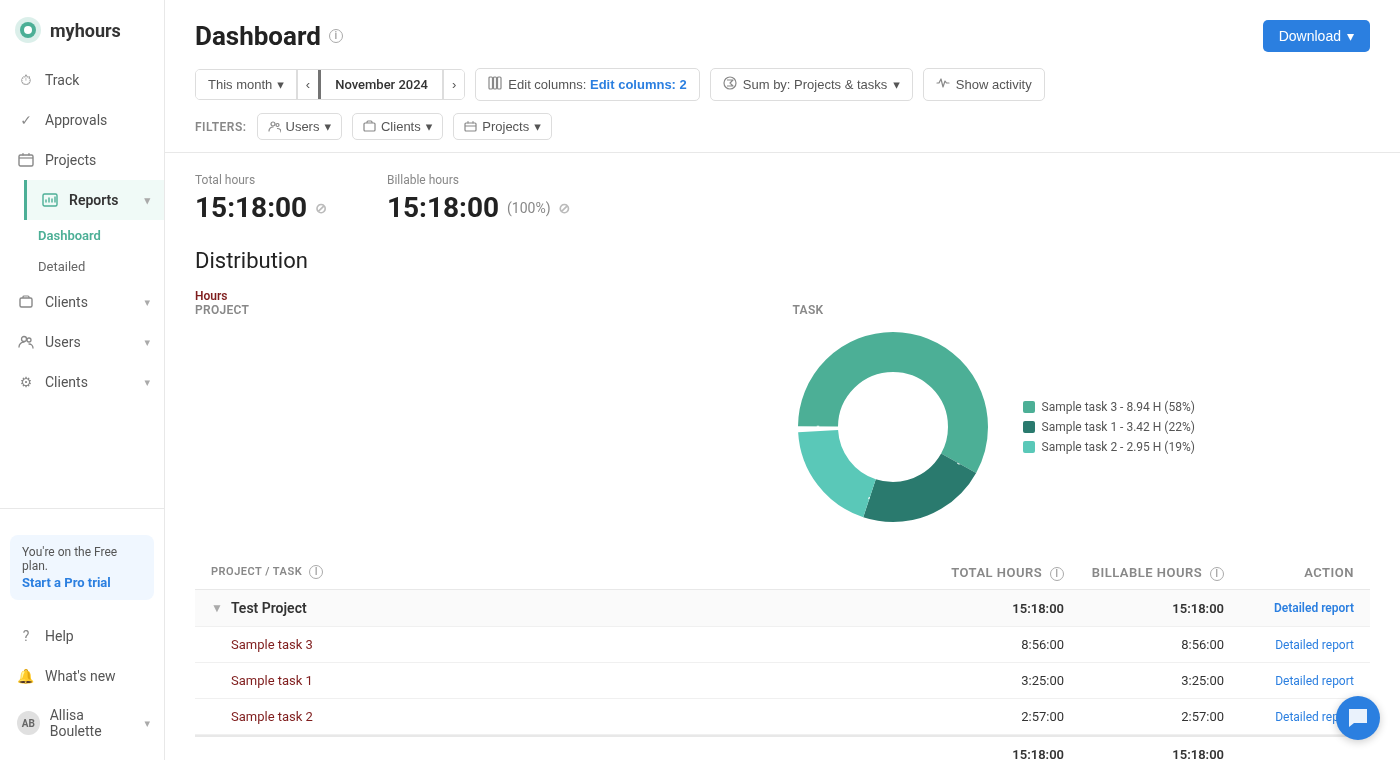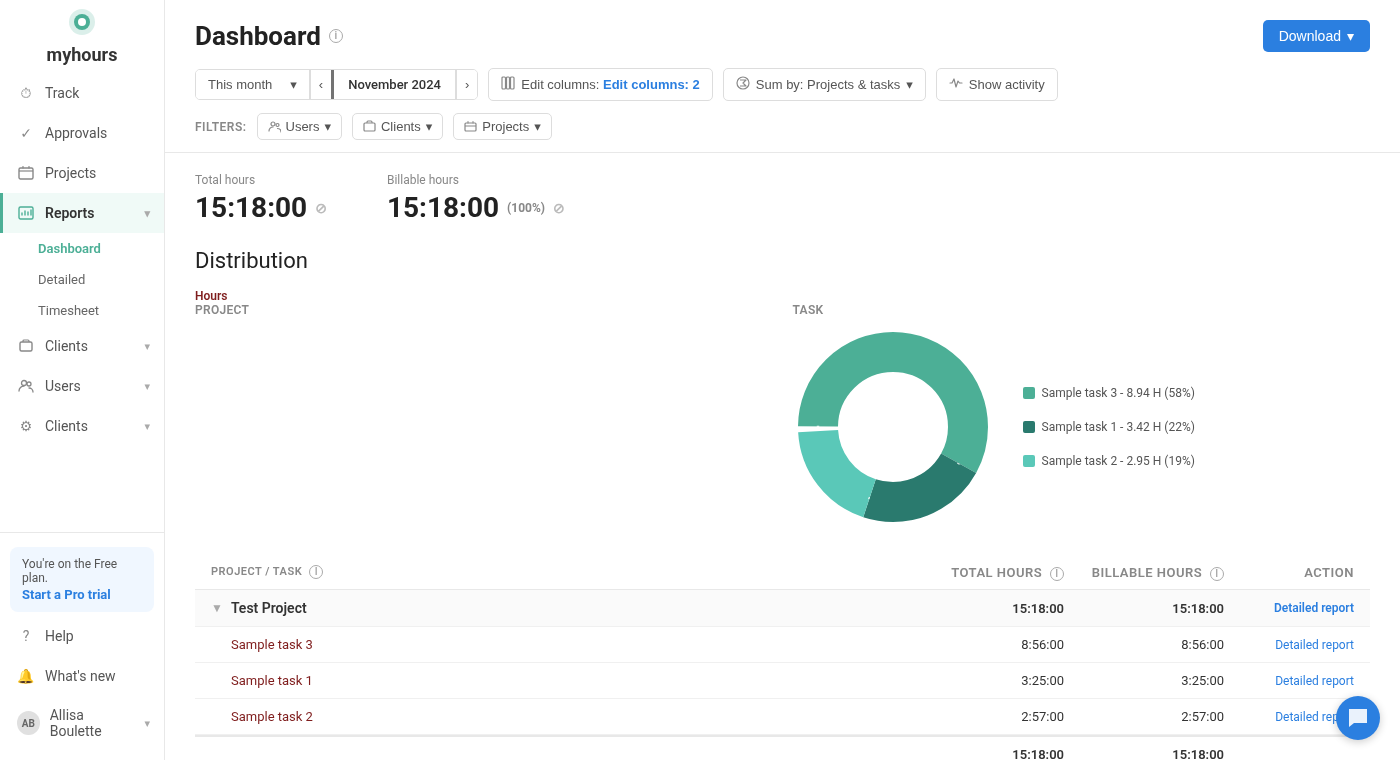--- a/index.html
+++ b/index.html
@@ -12,58 +12,57 @@
       background: #fff;
       border-right: 1px solid #e8e8e8;
       display: flex;
       flex-direction: column;
       height: 760px;
       overflow: hidden;
     }
     .sidebar-logo {
       display: flex;
       align-items: center;
-      padding: 8px 14px;
+      padding: 16px 14px;
       gap: 8px;
-      flex-direction: column;
     }
     .logo-icon {
       width: 28px;
       height: 28px;
     }
     .logo-text { font-size: 18px; font-weight: 700; color: #333; }
     .sidebar-nav { flex: 1; overflow-y: auto; }
     .sidebar-item {
       display: flex;
       align-items: center;
       gap: 10px;
       padding: 11px 14px;
       cursor: pointer;
       color: #555;
       font-size: 14px;
       border-left: 3px solid transparent;
     }
-    .sidebar-item.active { color: #333; font-weight: 600; border-left: 3px solid #4caf96; background: #f0faf7; }
+    .sidebar-item.active { color: #333; font-weight: 600; border-left: 3px solid #4caf96; background: #f0faf7; margin-left: 24px; }
     .sidebar-item .icon { width: 18px; height: 18px; display: flex; align-items: center; justify-content: center; color: #888; }
     .sidebar-item.active .icon { color: #4caf96; }
     .sidebar-sub { padding-left: 0; }
     .sidebar-sub-item {
       padding: 8px 14px 8px 38px;
       cursor: pointer;
       color: #666;
       font-size: 13px;
     }
     .sidebar-sub-item.active { color: #4caf96; font-weight: 600; }
     .sidebar-chevron { margin-left: auto; font-size: 11px; color: #aaa; }
     .sidebar-bottom {
       border-top: 1px solid #e8e8e8;
       padding: 10px 0;
     }
     .free-plan-box {
-      margin: 4px 10px;
+      margin: 16px 10px;
       background: #f0f7ff;
       border-radius: 8px;
       padding: 10px 12px;
       font-size: 12px;
       color: #555;
     }
     .free-plan-box .pro-link { color: #2b7fe0; font-weight: 700; cursor: pointer; display: block; margin-top: 2px; font-size: 13px; }
 
     
     #main {
@@ -121,21 +120,21 @@
       overflow: hidden;
     }
     .month-btn {
       background: #fff;
       border: none;
       padding: 7px 12px;
       cursor: pointer;
       font-size: 13px;
       display: flex;
       align-items: center;
-      gap: 18px;
+      gap: 5px;
       color: #555;
     }
     .month-btn.dropdown { border-right: 1px solid #ddd; }
     .month-nav { border-left: 1px solid #ddd; padding: 7px 8px; }
     .month-name { padding: 7px 14px; font-size: 13px; font-weight: 500; color: #333; border-left: 3px solid #737373; border-right: 1px solid #ddd; }
     .toolbar-btn {
       background: #fff;
       border: 1px solid #ddd;
       border-radius: 5px;
       padding: 7px 12px;
@@ -178,21 +177,21 @@
     .stat-block { display: flex; flex-direction: column; gap: 4px; }
     .stat-label { font-size: 12px; color: #888; }
     .stat-value {
       font-size: 28px;
       font-weight: 700;
       color: #222;
       display: flex;
       align-items: center;
       gap: 8px;
     }
-    .stat-pct { font-size: 12px; color: #888; font-weight: 700; }
+    .stat-pct { font-size: 14px; color: #888; font-weight: 400; }
     .stat-edit { color: #bbb; cursor: pointer; font-size: 14px; }
 
     .section-title { font-size: 22px; font-weight: 400; color: #222; margin-bottom: 16px; }
     .dist-subtitle { font-size: 12px; font-weight: 600; color: #7f1d1d; }
 
     .charts-row {
       display: flex;
       gap: 20px;
       margin-bottom: 30px;
     }
@@ -201,21 +200,21 @@
       display: flex;
       flex-direction: column;
     }
     .chart-label { font-size: 12px; color: #888; margin-bottom: 10px; font-weight: 600; text-transform: uppercase; letter-spacing: 0.3px; }
     .chart-area {
       display: flex;
       align-items: center;
       gap: 30px;
     }
     .donut-wrap { position: relative; width: 200px; height: 200px; flex-shrink: 0; }
-    .chart-legend { display: flex; flex-direction: column; gap: 20px; }
+    .chart-legend { display: flex; flex-direction: column; gap: 6px; }
     .legend-item { display: flex; align-items: center; gap: 7px; font-size: 12px; color: #555; }
     .legend-dot { width: 12px; height: 12px; border-radius: 2px; flex-shrink: 0; }
 
     
     .table-section { margin-top: 10px; }
     .table-header {
       display: grid;
       grid-template-columns: 1fr 140px 160px 130px;
       padding: 8px 16px;
       font-size: 11px;
@@ -309,21 +308,20 @@
             <path d="M10 10V7" stroke="#4caf96" stroke-width="1.4" stroke-linecap="round"></path>
             <path d="M13 10V5" stroke="#4caf96" stroke-width="1.4" stroke-linecap="round"></path>
           </svg>
       </span>
       <span>Reports</span>
       <span class="sidebar-chevron">▾</span>
     </div>
     <div class="sidebar-sub">
       <div class="sidebar-sub-item active">Dashboard</div>
       <div class="sidebar-sub-item">Detailed</div>
-      <div class="sidebar-sub-item">Timesheet</div>
     </div>
     <div class="sidebar-item">
       <span class="icon">
         <svg width="16" height="16" viewBox="0 0 16 16" fill="none">
             <rect x="2" y="4" width="12" height="9" rx="1.5" stroke="#888" stroke-width="1.4"></rect>
             <path d="M5 4V3a1 1 0 0 1 1-1h4a1 1 0 0 1 1 1v1" stroke="#888" stroke-width="1.2"></path>
           </svg>
       </span>
       <span>Clients</span>
       <span class="sidebar-chevron">▾</span>

